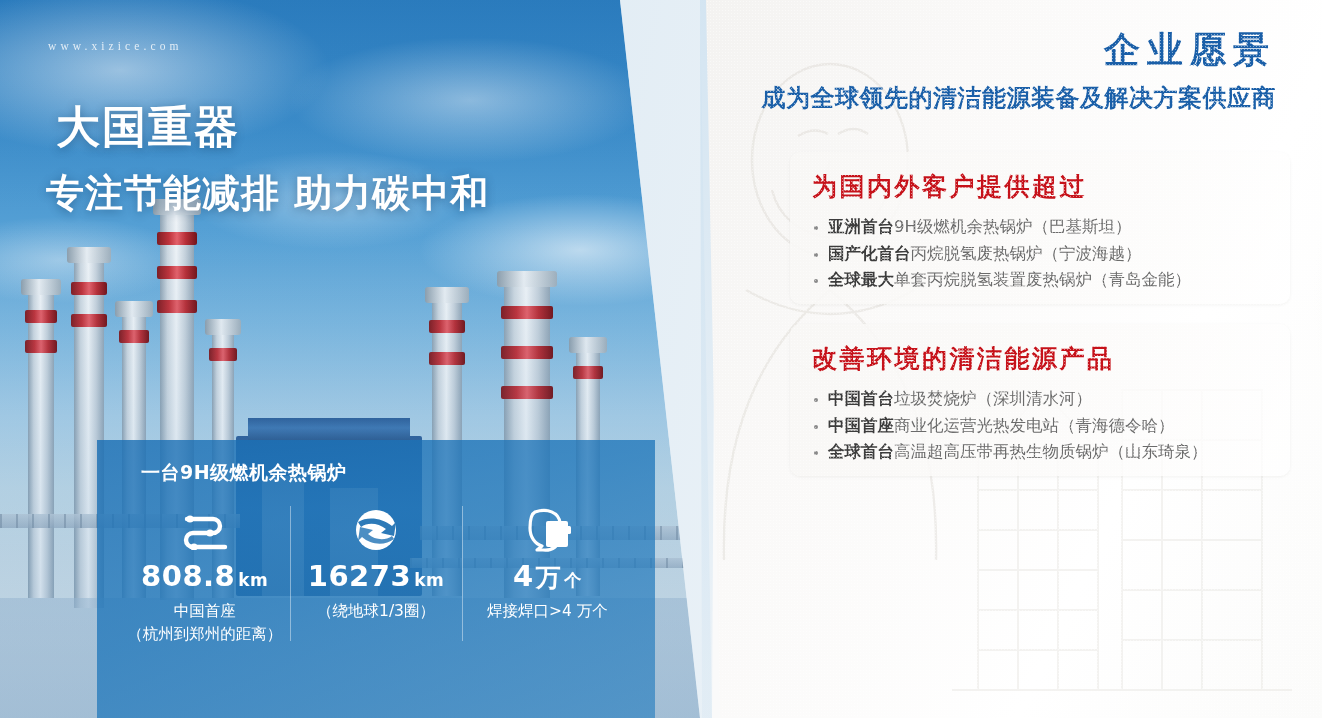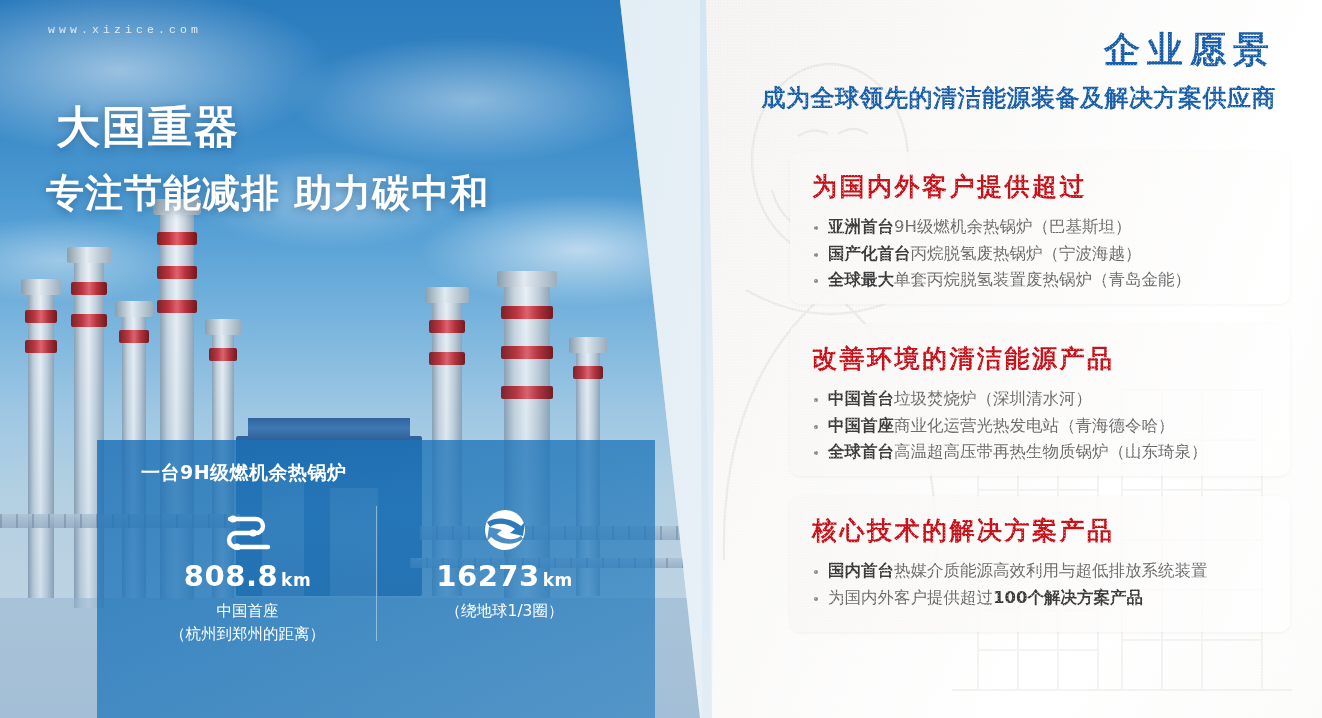--- a/index.html
+++ b/index.html
@@ -72,24 +72,24 @@
     background: linear-gradient(180deg, rgba(166,192,214,.55), rgba(186,206,222,.95));
   }
 
   
   .photo-tone {
     position: absolute; inset: 0;
     background: linear-gradient(180deg, rgba(28,96,160,.10) 0%, rgba(28,96,160,0) 30%, rgba(70,130,180,.14) 72%, rgba(90,140,185,.26) 100%);
   }
 
   .watermark-url {
-    position: absolute; left: 48px; top: 23px;
+    position: absolute; left: 48px; top: 40px;
     font-size: 11.5px; letter-spacing: 4.1px;
     color: rgba(255,255,255,.80);
-    font-family: Liberation Mono, monospace;
+    font-family: Liberation Serif, serif;
   }
 
   .headline {
     position: absolute; left: 56px; top: 98px;
     color: #ffffff;
     font-weight: 700;
     font-size: 44px;
     letter-spacing: 2px;
     text-shadow: 0 2px 10px rgba(10,50,90,.45);
     font-family: "DejaVu Sans", "Liberation Sans", sans-serif;
@@ -384,20 +384,35 @@
             </svg>
           </div>
           <div class="stat-value">
             <span>16273</span><span class="unit">km</span>
           </div>
           <div class="stat-label">
             <div>（绕地球1/3圈）</div>
           </div>
         </div>
 
+        <div class="stat">
+          <div class="stat-icon">
+            <svg width="52" height="48" viewBox="0 0 52 48" aria-hidden="true">
+              <path d="M14 6 C26 2, 38 6, 39 17 L39 30 C39 40, 31 45, 22 44 L16 44 L21 40 C14 38, 9 31, 9 22 C9 13, 10 8, 14 6 Z" fill="none" stroke="#ffffff" stroke-width="3.2" stroke-linejoin="round"></path>
+              <rect x="25" y="15" width="22" height="26" rx="2" fill="#ffffff"></rect>
+              <rect x="44" y="20" width="6" height="8" rx="1.5" fill="#ffffff"></rect>
+            </svg>
+          </div>
+          <div class="stat-value">
+            <span>4</span><span class="wan">万</span><span class="unit">个</span>
+          </div>
+          <div class="stat-label">
+            <div>焊接焊口&gt;4 万个</div>
+          </div>
+        </div>
 
       </div>
     </div>
   </div>
 
   <div class="diag-band"></div>
   <div class="diag-band2"></div>
 
   <div class="right-panel">
 
@@ -440,24 +455,17 @@
 
     <div class="card card-2">
       <div class="card-title">改善环境的清洁能源产品</div>
       <ul class="bullets">
         <li><b>中国首台</b><span>垃圾焚烧炉（深圳清水河）</span></li>
         <li><b>中国首座</b><span>商业化运营光热发电站（青海德令哈）</span></li>
         <li><b>全球首台</b><span>高温超高压带再热生物质锅炉（山东琦泉）</span></li>
       </ul>
     </div>
 
-    <div class="card card-3">
-      <div class="card-title">核心技术的解决方案产品</div>
-      <ul class="bullets">
-        <li><b>国内首台</b><span>热媒介质能源高效利用与超低排放系统装置</span></li>
-        <li><span>为国内外客户提供超过</span><b>100个解决方案产品</b></li>
-      </ul>
-    </div>
 
     <div class="grain"></div>
   </div>
 
 </div>
 
 </body></html>

